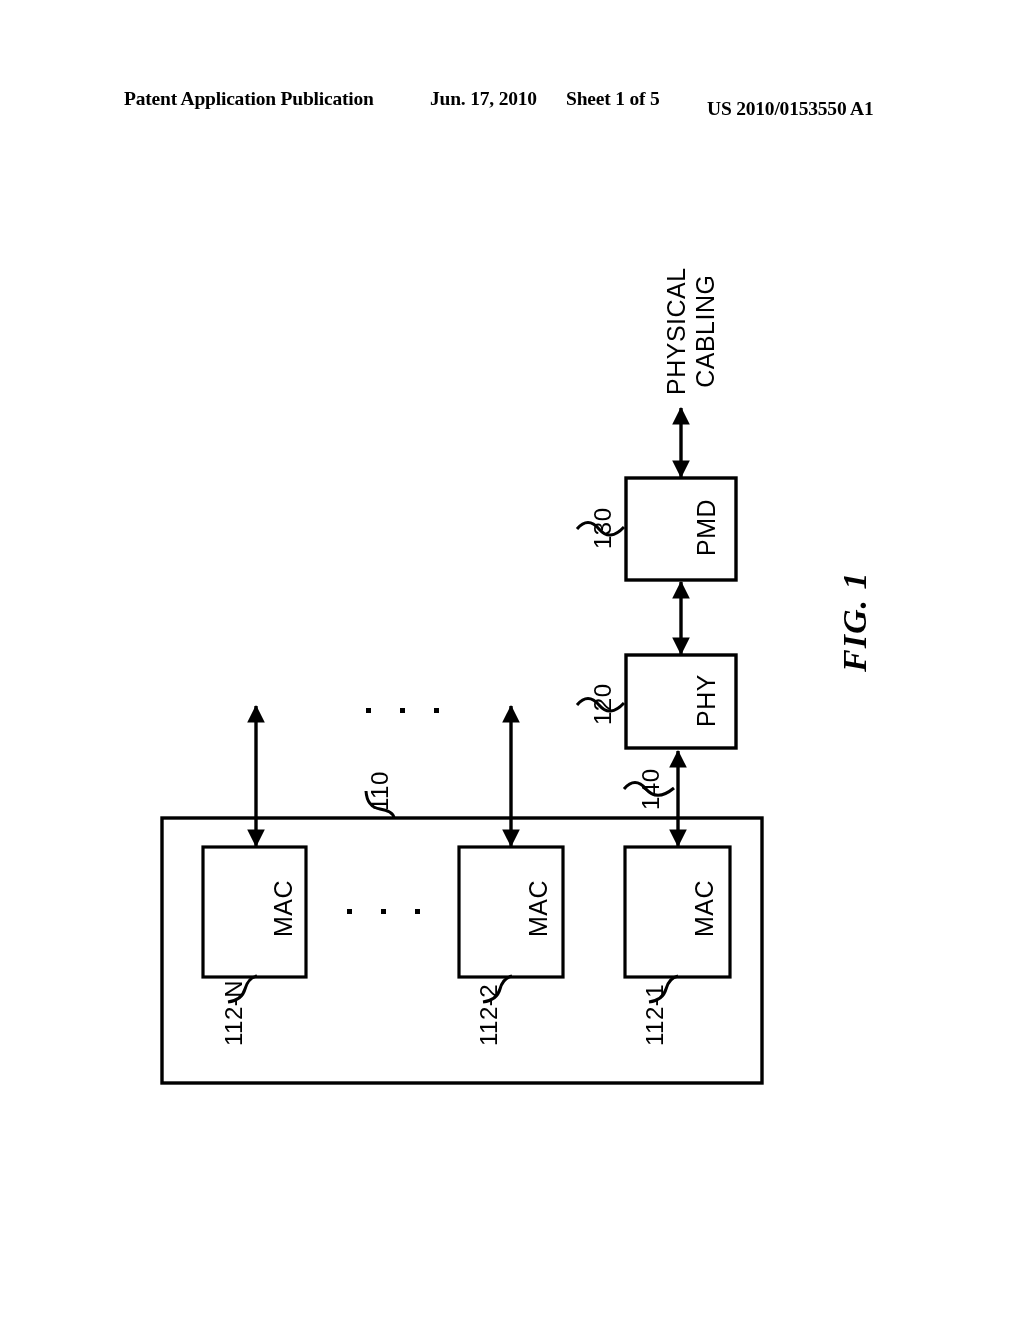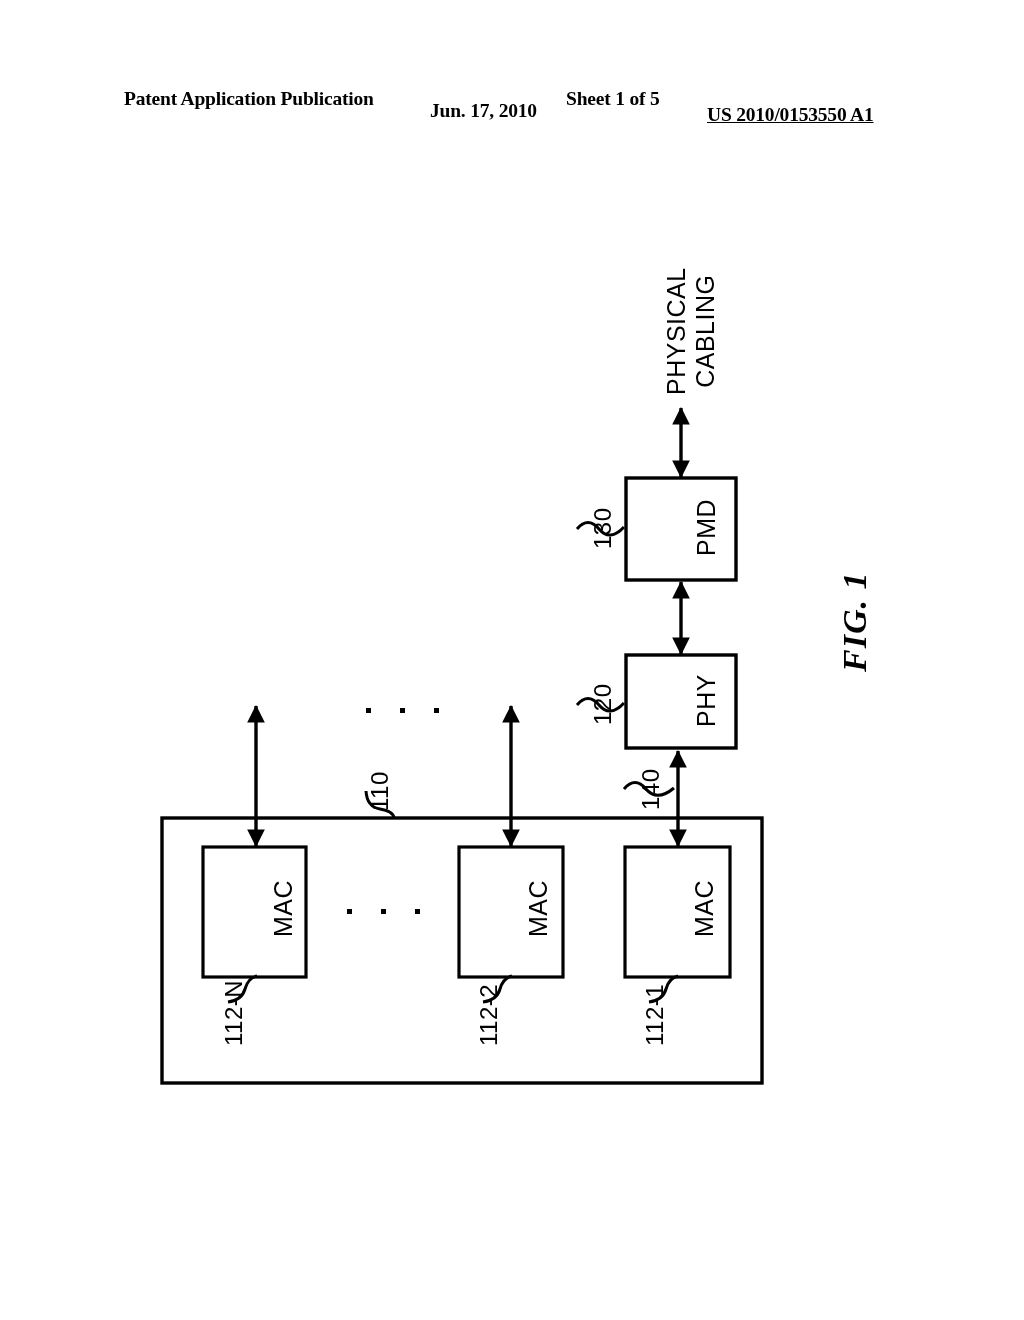--- a/index.html
+++ b/index.html
@@ -24,23 +24,23 @@
     width: 925px;
     height: 30px;
     font-family: "Liberation Serif", serif;
     font-weight: bold;
     font-size: 19.5px;
     letter-spacing: -0.2px;
     white-space: nowrap;
     padding-left: 34px;
   }
   .hdr-pub   { position: absolute; left: 124px;  top: 0; }
-  .hdr-date  { position: absolute; left: 430px;  top: 0; margin-top: 12px; }
+  .hdr-date  { position: absolute; left: 430px;  top: 0; }
   .hdr-sheet { position: absolute; left: 566px;  top: 0; text-align: right; }
-  .hdr-num   { position: absolute; left: 707px;  top: 16px; text-decoration: underline; }
+  .hdr-num   { position: absolute; left: 707px;  top: 10px; }
 
   
   .figure-canvas {
     position: absolute;
     left: 0;
     top: 0;
     width: 1024px;
     height: 1320px;
   }
   .figure-canvas svg { display: block; }

